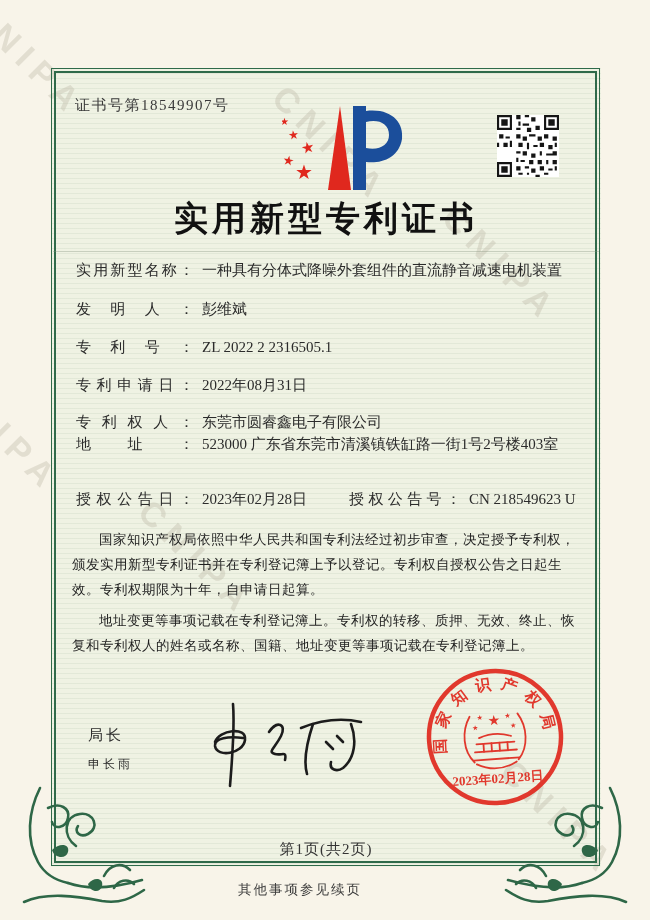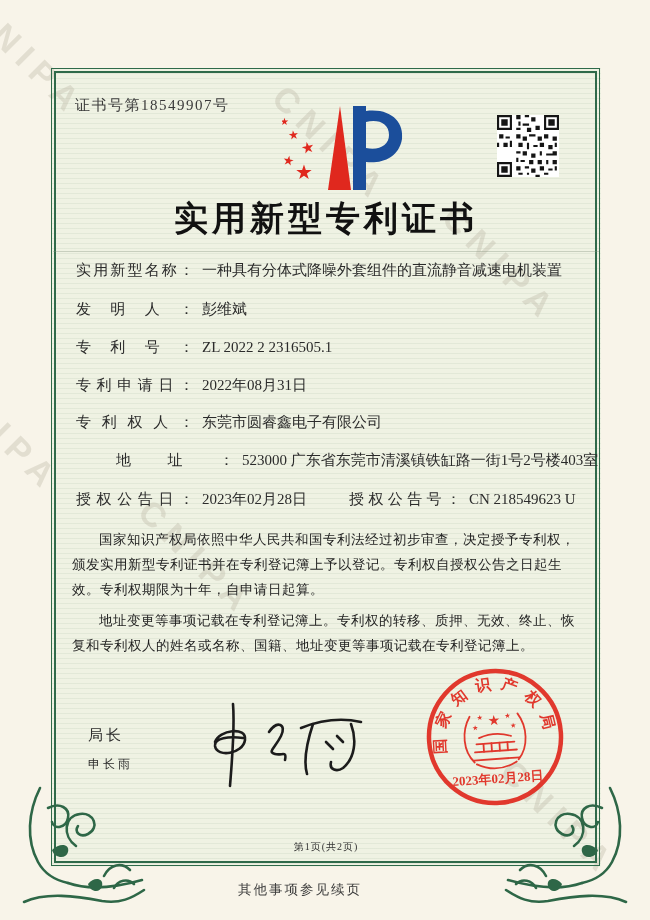--- a/index.html
+++ b/index.html
@@ -47,21 +47,21 @@
   }
   .field-value{margin-left:8px;white-space:nowrap;}
   .pair2{margin-left:42px;display:flex;}
   .pair2 .field-label{width:112px;flex:0 0 112px;}
   .paragraphs{left:72px;top:527px;width:510px;font-size:13.5px;line-height:1.87;color:#1f1f1f;}
   .paragraphs p{margin:0 0 5px 0;text-indent:2em;letter-spacing:.5px;}
   .signoff-title{left:88px;top:726px;font-size:15px;letter-spacing:3px;}
   .signoff-name{left:88px;top:756px;font-size:12px;letter-spacing:3px;}
   .signature{left:185px;top:698px;}
   .seal{left:410px;top:652px;}
-  .page-info{left:51px;top:840px;width:550px;text-align:center;font-size:10px;color:#333;letter-spacing:1px;}
+  .page-info{left:51px;top:840px;width:550px;text-align:center;font-size:15px;color:#333;letter-spacing:1px;}
   .footer-note{left:0;top:881px;width:600px;text-align:center;font-size:13.5px;color:#3c3c3c;letter-spacing:2px;}
   .flourish{pointer-events:none;}
 </style>
 </head>
 <body>
 
 <div class="abs inner-bg"></div>
 
 <div class="abs watermark" style="left:-12px;top:-8px;">CNIPA</div>
 <div class="abs watermark" style="left:292px;top:78px;">CNIPA</div>
@@ -138,21 +138,21 @@
   <span class="field-value">ZL 2022 2 2316505.1</span>
 </div>
 <div class="abs field-row" style="top:373px;">
   <span class="field-label">专利申请日：</span>
   <span class="field-value">2022年08月31日</span>
 </div>
 <div class="abs field-row" style="top:410px;">
   <span class="field-label">专利权人：</span>
   <span class="field-value">东莞市圆睿鑫电子有限公司</span>
 </div>
-<div class="abs field-row" style="top:448px;margin-left:40px;">
+<div class="abs field-row" style="top:432px;">
   <span class="field-label">地址：</span>
   <span class="field-value">523000 广东省东莞市清溪镇铁缸路一街1号2号楼403室</span>
 </div>
 <div class="abs field-row" style="top:487px;">
   <span class="field-label">授权公告日：</span>
   <span class="field-value">2023年02月28日</span>
   <span class="pair2">
     <span class="field-label">授权公告号：</span>
     <span class="field-value">CN 218549623 U</span>
   </span>

